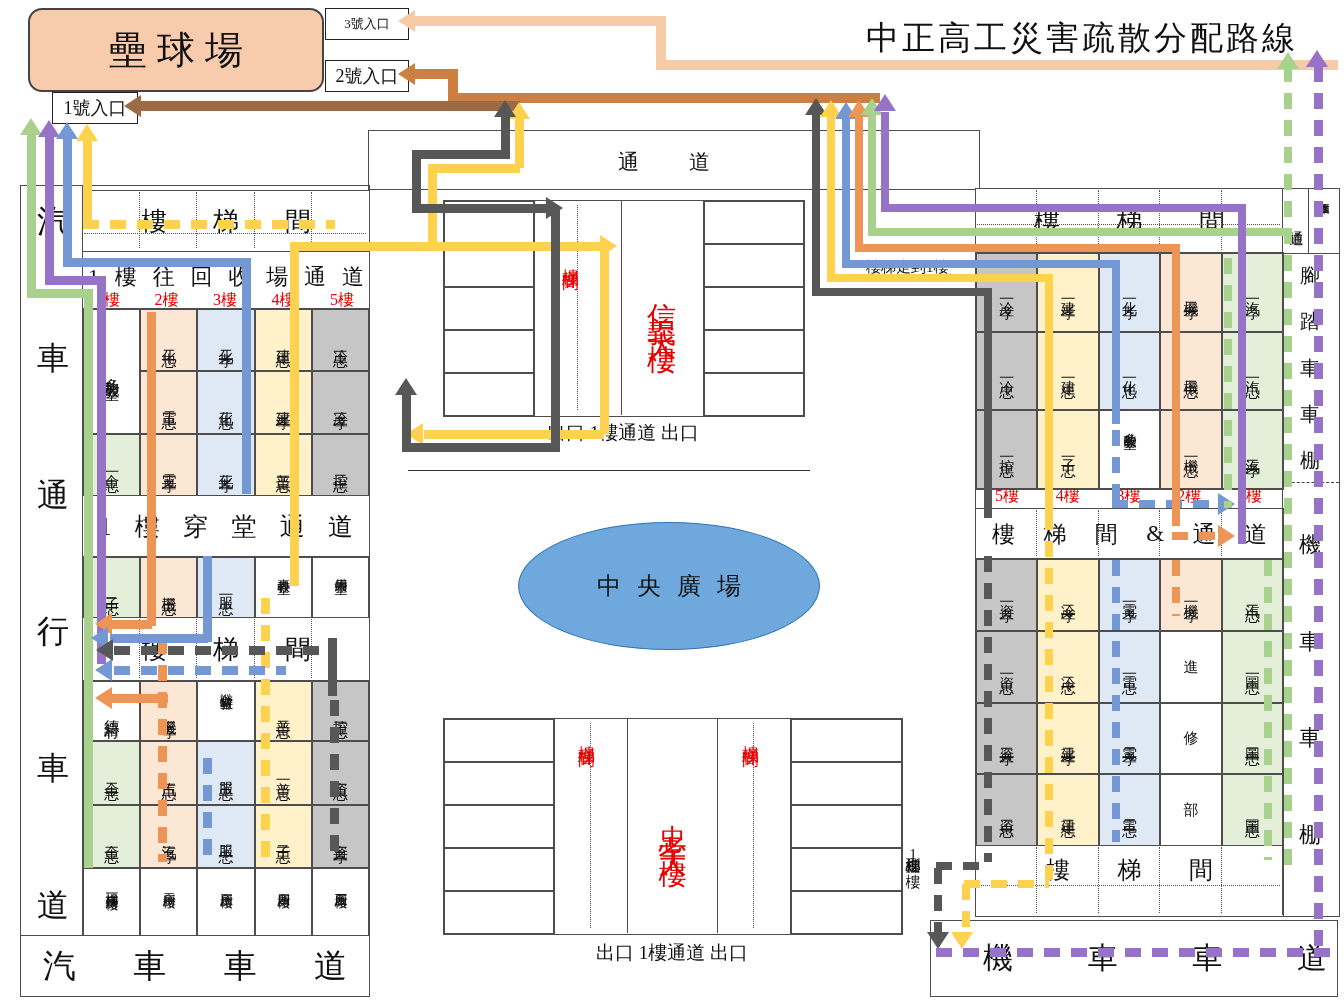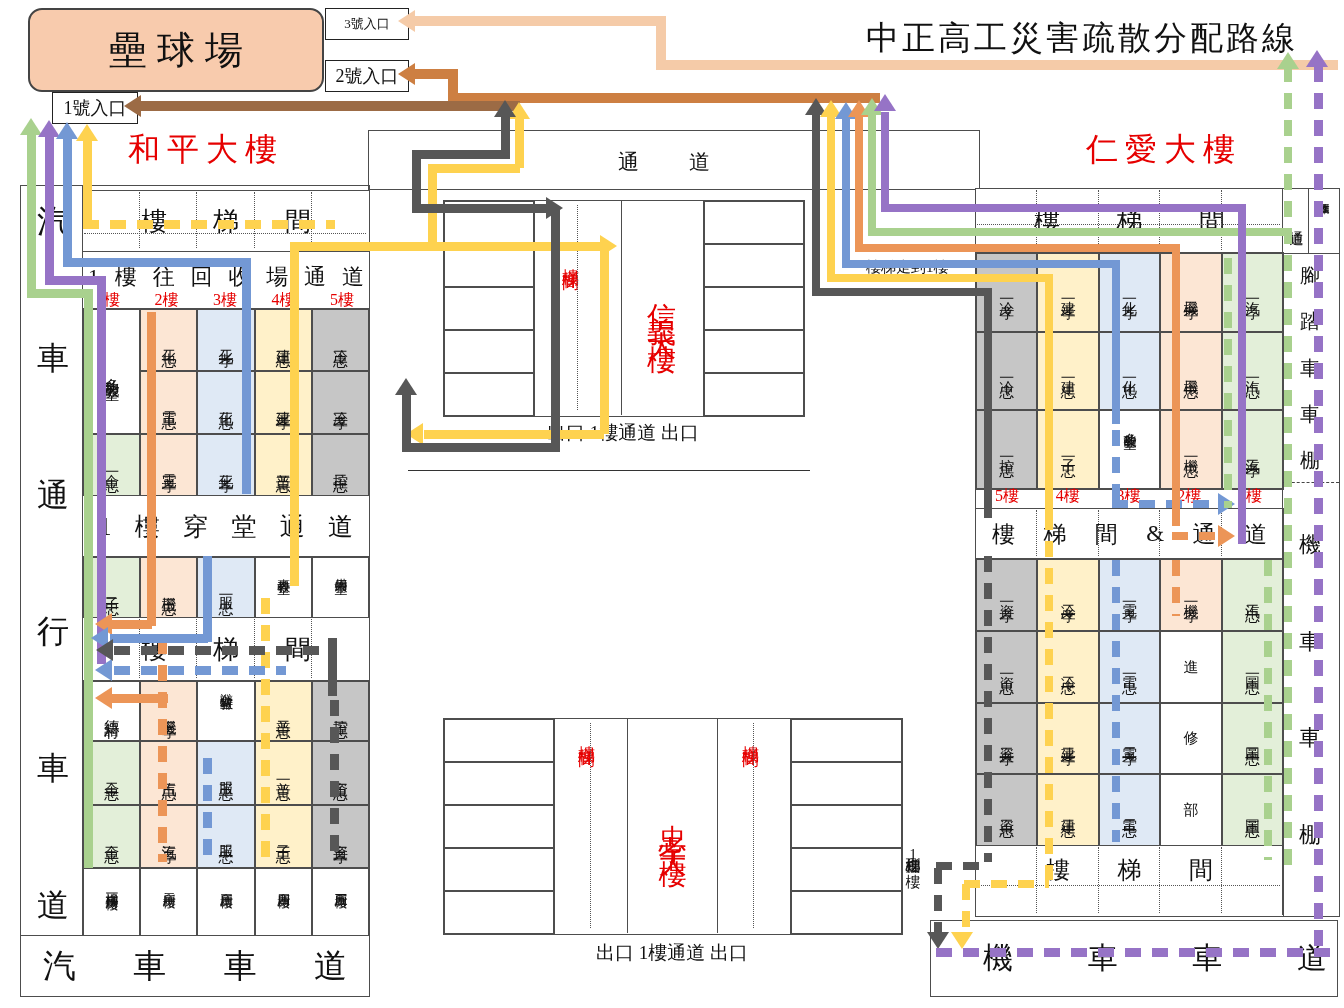--- a/index.html
+++ b/index.html
@@ -58,22 +58,20 @@
   <div class="abs" style="left:325px;top:8px;width:82px;height:30px;border:1.6px solid #222;background:#fff;display:flex;align-items:center;justify-content:center">
     <span style="font-size:13px">3號入口</span>
     </div>
   <div class="abs" style="left:325px;top:60px;width:82px;height:30px;border:1.6px solid #222;background:#fff;display:flex;align-items:center;justify-content:center">
     <span style="font-size:18px">2號入口</span>
     </div>
   <div class="abs" style="left:52px;top:92px;width:84px;height:30px;border:1.6px solid #222;background:#fff;display:flex;align-items:center;justify-content:center">
     <span style="font-size:18px">1號入口</span>
     </div>
 
-  <div class="abs red" style="left:128px;top:128px;font-size:32px;letter-spacing:7px">和平大樓</div>
-  <div class="abs red" style="left:1086px;top:128px;font-size:32px;letter-spacing:7px">仁愛大樓</div>
 
   <div class="outline" style="left:368px;top:130px;width:610px;height:58px"></div>
   <div class="abs chars" style="left:618px;top:148px;width:92px;font-size:21px">
       <span>通</span>
       <span>道</span>
     </div>
 
   <div class="outline" style="left:20px;top:185px;width:348px;height:810px"></div>
   <div class="abs" style="left:82px;top:185px;height:750px;border-left:1.2px solid #4d4d4d"></div>
   <div class="abs chars-col" style="left:34px;top:200px;width:38px;height:728px;font-size:32px">
@@ -305,20 +303,23 @@
       <div class="cell bg-white">
         <span class="hz"></span>
       </div>
       <div class="cell bg-white">
         <span class="hz"></span>
       </div>
     </div>
   <div class="abs" style="left:443px;top:420px;width:360px;text-align:center;font-size:19px">出口  1樓通道  出口</div>
   <div class="abs" style="left:408px;top:470px;width:402px;border-top:1.6px solid #333"></div>
 
+  <div class="abs" style="left:518px;top:522px;width:300px;height:126px;background:var(--plaza);border:1.5px solid #2e74b5;border-radius:50%;display:flex;align-items:center;justify-content:center">
+    <span style="font-size:24px;letter-spacing:16px;padding-left:16px">中央廣場</span>
+  </div>
 
   <div class="outline" style="left:443px;top:718px;width:458px;height:215px;background:#fff"></div>
   <div class="cellgrid" style="left:443px;top:718px;width:110px;height:215px;grid-template-columns:1fr">
       <div class="cell bg-white">
         <span class="hz"></span>
       </div>
       <div class="cell bg-white">
         <span class="hz"></span>
       </div>
       <div class="cell bg-white">

